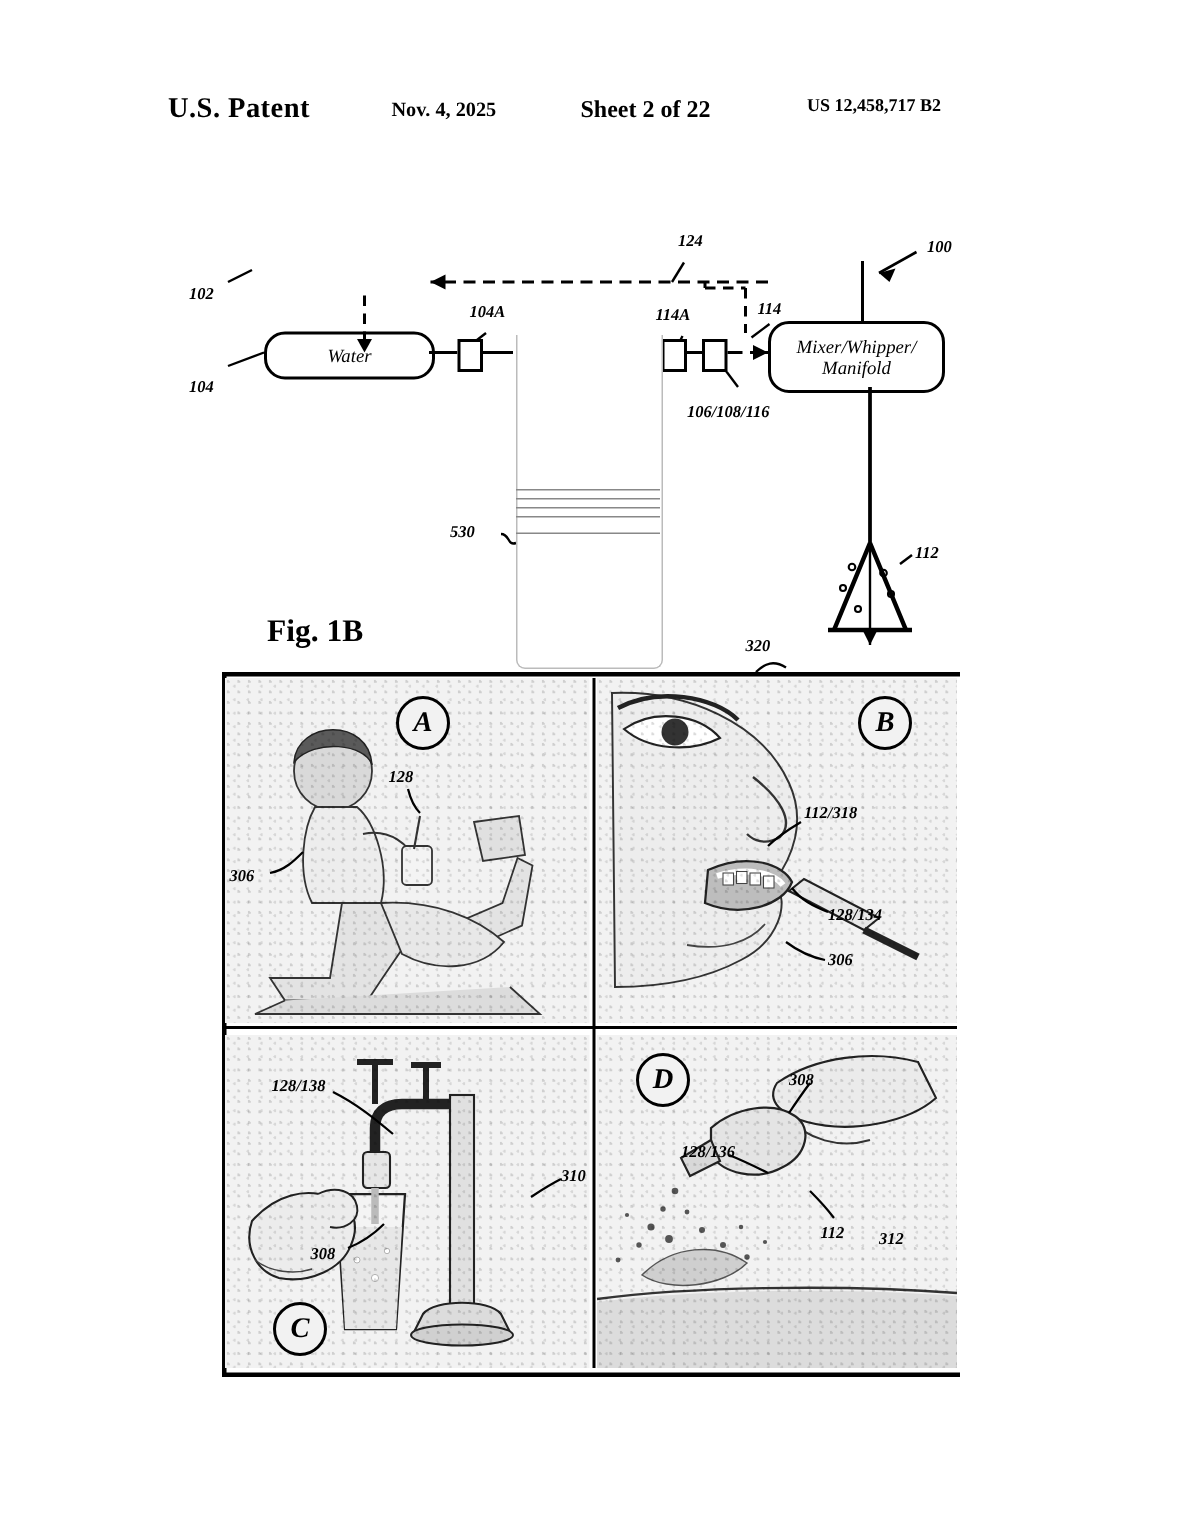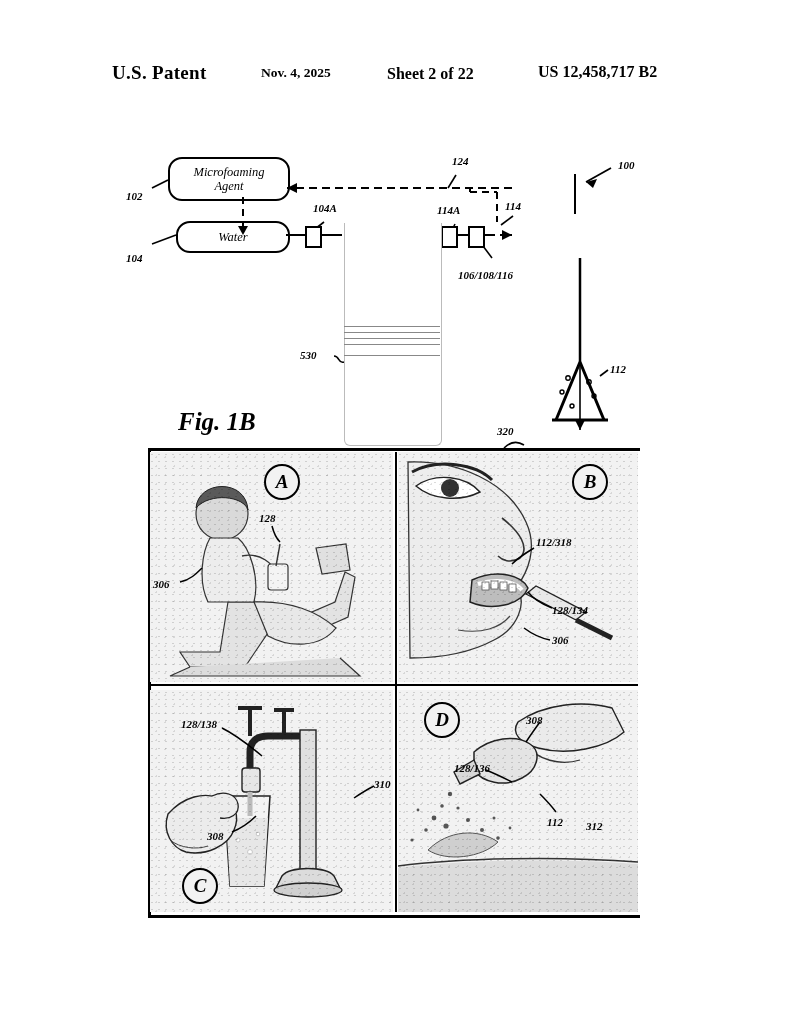--- a/index.html
+++ b/index.html
@@ -42,40 +42,39 @@
   }
   .hdr-sheet {
     position: absolute;
     left: 387px;
     font-size: 16px;
     top: 3px;
   }
   .hdr-number {
     position: absolute;
     left: 538px;
-    font-size: 16px;
+    font-size: 12px;
     top: 1px;
   }
 
   
   .figure {
     position: absolute;
     top: 130px;
     left: 0;
     width: 794px;
     height: 830px;
   }
 
   .fig-label {
     position: absolute;
     left: 178px;
     top: 278px;
-    font-style: italic;
     font-weight: bold;
-    font-size: 25px;
+    font-size: 21px;
     font-family: "Liberation Serif", serif;
   }
 
   
   .flowbox {
     position: absolute;
     border: 2px solid #000;
     border-radius: 14px;
     display: flex;
     flex-direction: column;
@@ -220,29 +219,29 @@
   <span class="hdr-patent">U.S. Patent</span>
   <span class="hdr-date">Nov. 4, 2025</span>
   <span class="hdr-sheet">Sheet 2 of 22</span>
   <span class="hdr-number">US 12,458,717 B2</span>
 </div>
 
 <div class="figure">
 
   <div class="fig-label">Fig. 1B</div>
 
-  <div class="flowbox" id="box-microfoaming">
-    <span>Microfoaming</span>
-    <span>Agent</span>
-  </div>
 
   <div class="flowbox" id="box-water">
     <span>Water</span>
   </div>
 
+  <div class="flowbox" id="box-mixer">
+    <span>Mixer/Whipper/</span>
+    <span>Manifold</span>
+  </div>
 
   <svg class="sketch" width="794" height="830" viewBox="0 0 794 830">
 
     <line x1="286" y1="105" x2="305" y2="105" stroke="#000" stroke-width="2"></line>
 
     <line x1="152" y1="114" x2="176" y2="105" stroke="#000" stroke-width="1.6"></line>
 
     <line x1="152" y1="58" x2="168" y2="50" stroke="#000" stroke-width="1.6"></line>
 
     <path d="M 243 67 L 243 96" stroke="#000" stroke-width="2" stroke-dasharray="7 5" fill="none"></path>

